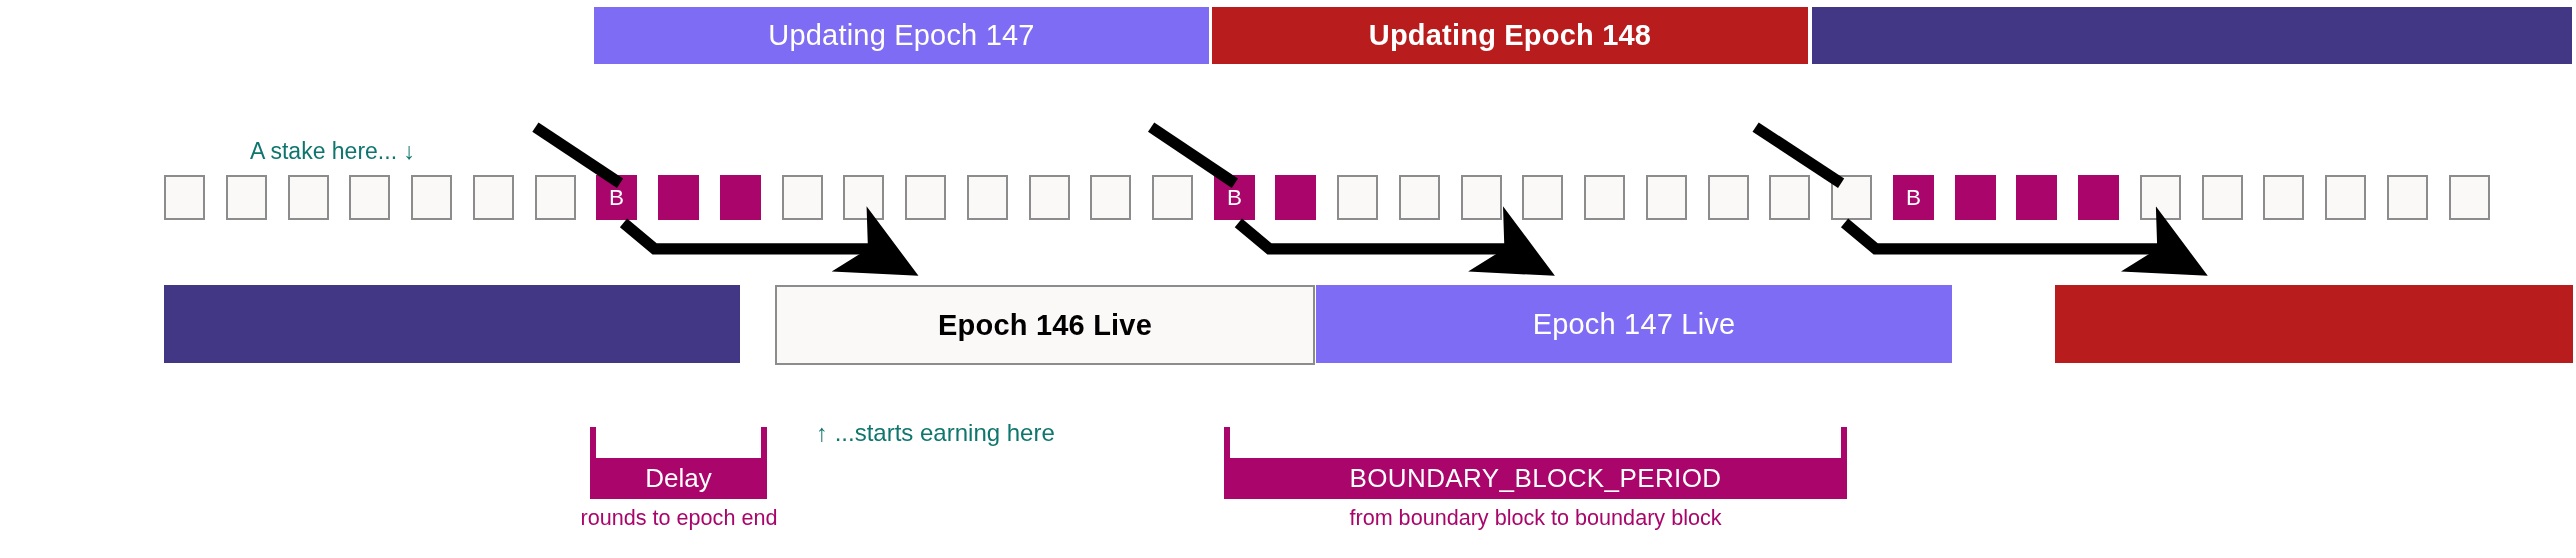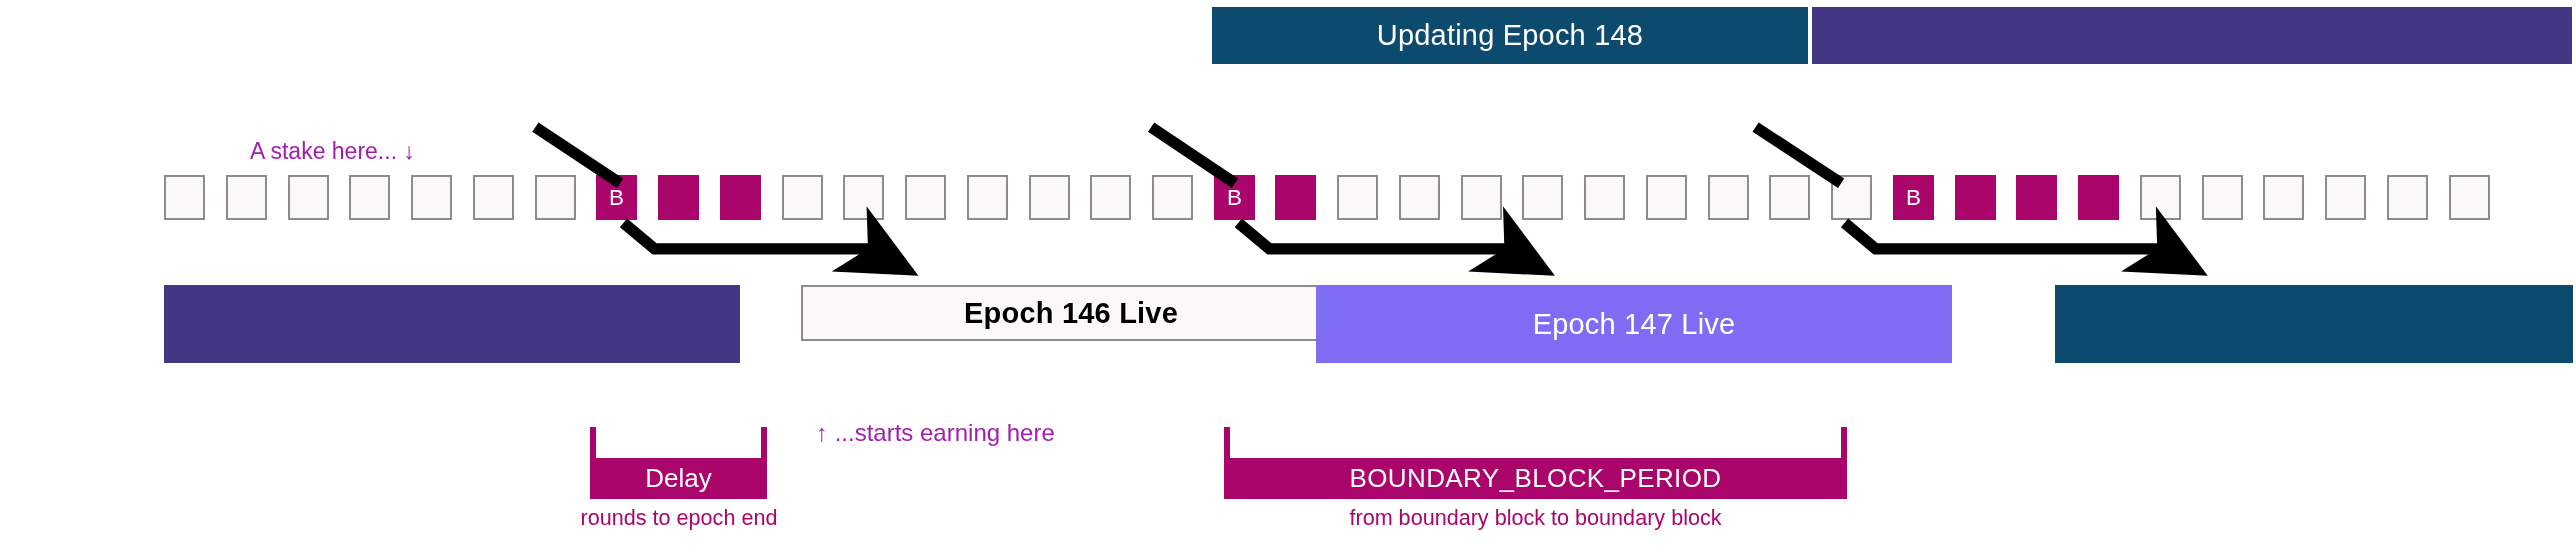--- a/index.html
+++ b/index.html
@@ -35,23 +35,23 @@
     background: #faf9f7;
     border: 2.6px solid #8c8c8c;
     color: #000000;
   }
   .epoch-bar.violet {
     background: #7f6cf5;
     color: #ffffff;
     font-weight: normal;
   }
   .epoch-bar.indigo {
-    background: #0c4a6e;
-    color: #ffffff;
-    font-weight: normal;
+    background: #b91c1c;
+    color: #ffffff;
+    font-weight: bold;
   }
   .epoch-bar.slate {
     background: #413785;
     color: #ffffff;
     font-weight: normal;
   }
 
   
   .block {
     position: absolute;
@@ -74,21 +74,21 @@
   }
   .block.filled {
     background: #a9056b;
     border: none;
   }
 
   
   .caption {
     position: absolute;
     font-size: 23px;
-    color: #a21caf;
+    color: #0f766e;
     white-space: nowrap;
   }
 
   
   .bracket-wrap { position: absolute; }
   .bracket-bar {
     position: absolute;
     background: #a9056b;
     display: flex;
     align-items: center;
@@ -117,20 +117,21 @@
     left: 0; top: 0;
     width: 2576px; height: 559px;
     pointer-events: none;
   }
 </style>
 </head>
 <body>
 
 <div id="stage">
 
+  <div class="epoch-bar violet" style="left:594px; top:7px;  width:615px; height:57px;">Updating Epoch 147</div>
   <div class="epoch-bar indigo" style="left:1212px;top:7px;  width:596px; height:57px;">Updating Epoch 148</div>
   <div class="epoch-bar slate" style="left:1812px;top:7px;  width:760px; height:57px;"></div>
 
   <div class="caption" style="left:250px; top:138px;">
     <span>A stake here...</span>
     <span>↓</span>
   </div>
 
   <div id="block-chain">
       <div class="block empty" style="left: 164px; top: 175px; width: 41px; height: 45px;"></div>
@@ -167,21 +168,21 @@
       <div class="block filled" style="left: 2078px; top: 175px; width: 41px; height: 45px;"></div>
       <div class="block empty" style="left: 2140px; top: 175px; width: 41px; height: 45px;"></div>
       <div class="block empty" style="left: 2202px; top: 175px; width: 41px; height: 45px;"></div>
       <div class="block empty" style="left: 2263px; top: 175px; width: 41px; height: 45px;"></div>
       <div class="block empty" style="left: 2325px; top: 175px; width: 41px; height: 45px;"></div>
       <div class="block empty" style="left: 2387px; top: 175px; width: 41px; height: 45px;"></div>
       <div class="block empty" style="left: 2449px; top: 175px; width: 41px; height: 45px;"></div>
     </div>
 
   <div class="epoch-bar slate" style="left:164px; top:285px; width:576px; height:78px;"></div>
-  <div class="epoch-bar light" style="left:801px; top:285px; width:540px; height:56px;">Epoch 146 Live</div>
+  <div class="epoch-bar light" style="left:775px; top:285px; width:540px; height:80px;">Epoch 146 Live</div>
   <div class="epoch-bar violet" style="left:1316px;top:285px; width:636px; height:78px;">Epoch 147 Live</div>
   <div class="epoch-bar indigo" style="left:2055px;top:285px; width:518px; height:78px;"></div>
 
   <div class="caption" style="left:816px; top:419px; font-size:24px;">↑ ...starts earning here</div>
 
   <div class="bracket-wrap" style="left:1224px; top:427px; width:623px; height:112px;">
     <div class="bracket-tick" style="left:0px;   top:0px; height:36px;"></div>
     <div class="bracket-tick" style="left:617px; top:0px; height:36px;"></div>
     <div class="bracket-bar bracket-label-bbp" style="left:0px; top:31px; width:623px; height:41px;">BOUNDARY_BLOCK_PERIOD</div>
     <div class="bracket-sub" style="left:0px; top:78px; width:623px;">from boundary block to boundary block</div>

